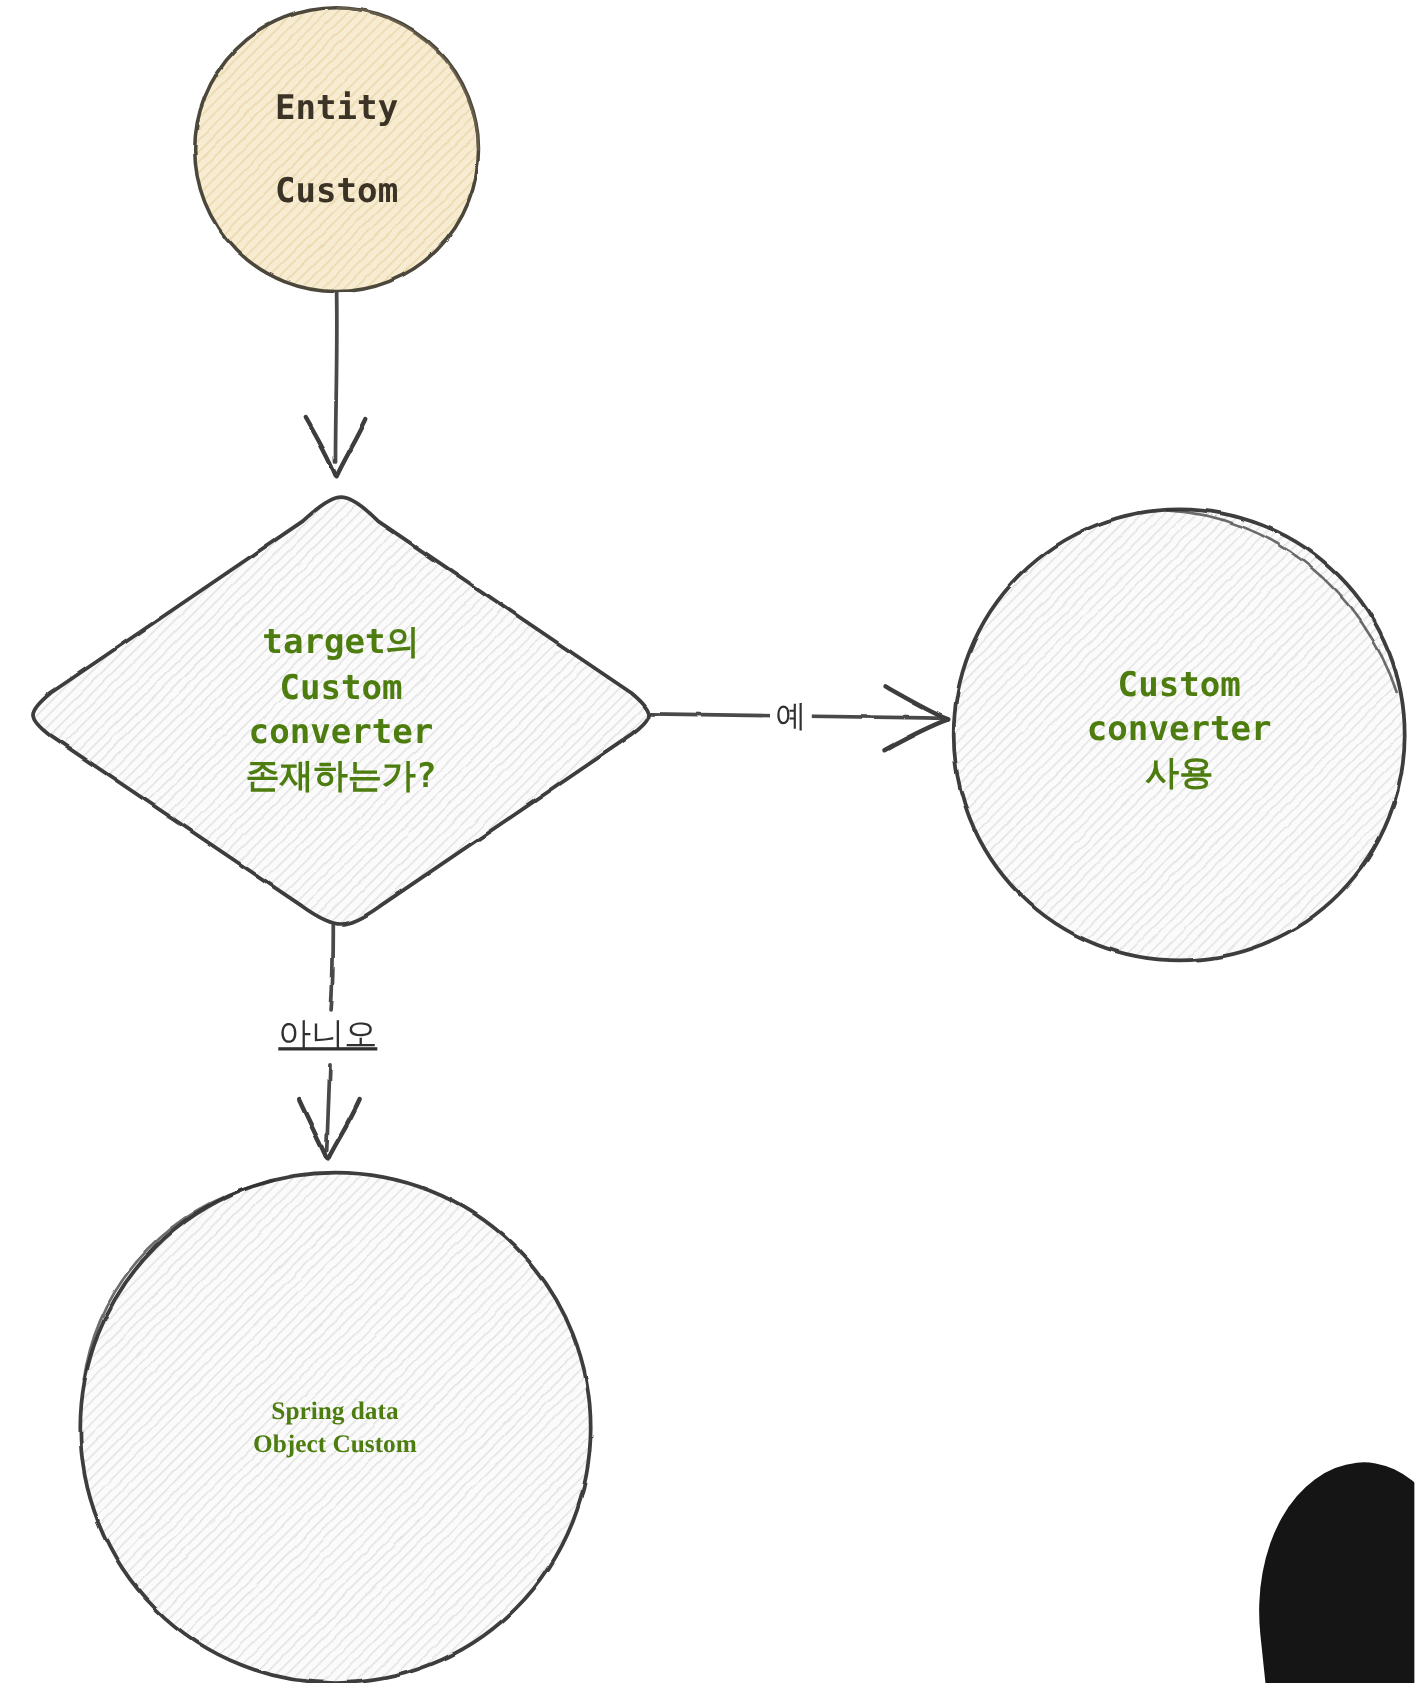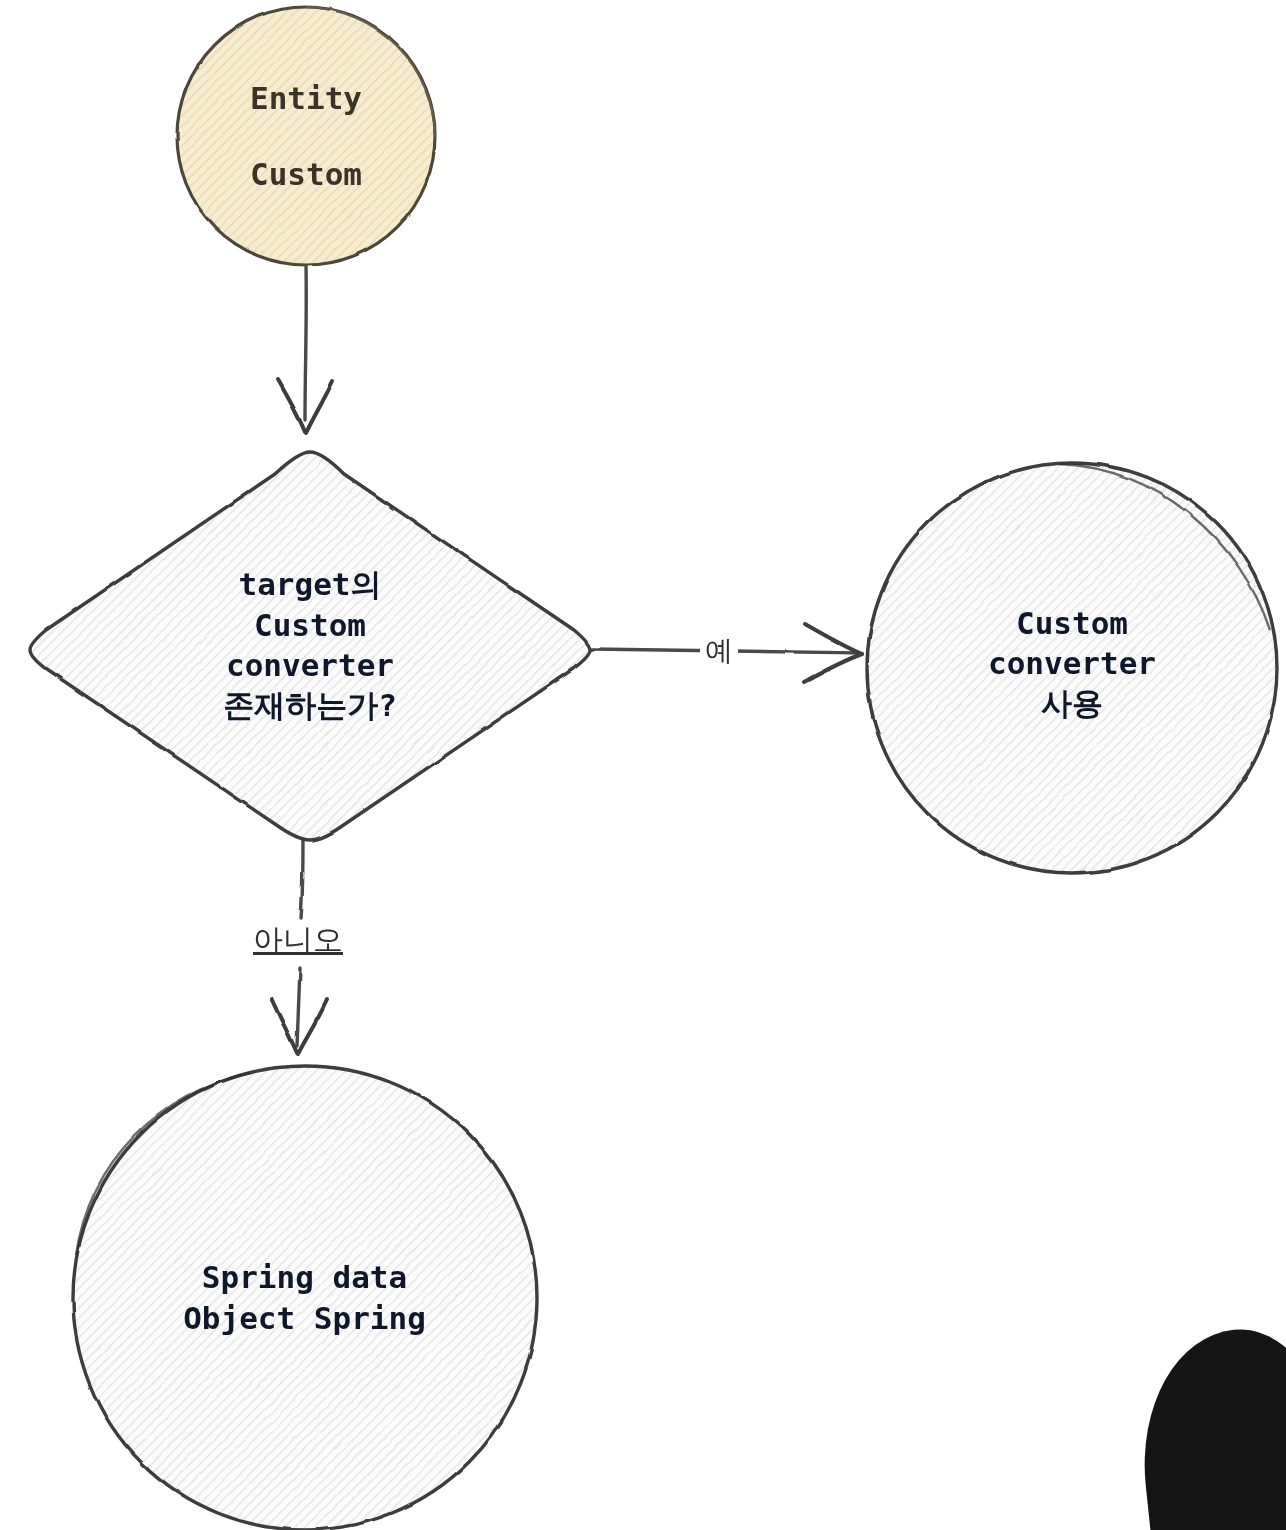--- a/index.html
+++ b/index.html
@@ -22,21 +22,21 @@
     width: 1286px;
     height: 1530px;
   }
   .node-label {
     position: absolute;
     display: flex;
     flex-direction: column;
     align-items: center;
     justify-content: center;
     text-align: center;
-    color: #0f172a;
+    color: #4d7c0f;
     font-weight: bold;
     pointer-events: none;
     white-space: pre;
   }
   .node-label .line {
     display: block;
     line-height: 1.30;
   }
   .edge-label {
     position: absolute;
@@ -61,21 +61,22 @@
     font-size: 31px;
   }
   
   #label-custom {
     left: 867px; top: 458px; width: 410px; height: 410px;
     font-size: 31px;
   }
   
   #label-spring {
     left: 72px; top: 1065px; width: 465px; height: 465px;
-    font-size: 31px;
+    font-size: 23px;
+    font-family: Liberation Serif, serif;
   }
   #edge-label-yes {
     left: 700px; top: 632px;
     font-size: 28px;
   }
   #edge-label-no {
     left: 248px; top: 920px;
     font-size: 30px;
     text-decoration: underline;
   }
@@ -171,21 +172,21 @@
   </div>
 
   <div class="node-label" id="label-custom">
     <span class="line">Custom</span>
     <span class="line">converter</span>
     <span class="line">사용</span>
   </div>
 
   <div class="node-label" id="label-spring">
     <span class="line">Spring data</span>
-    <span class="line">Object Spring</span>
+    <span class="line">Object Custom</span>
   </div>
 
   <div class="edge-label" id="edge-label-yes">예</div>
   <div class="edge-label" id="edge-label-no">아니오</div>
 
   <div class="corner-figure"></div>
 
 </div>
 
 </body></html>

